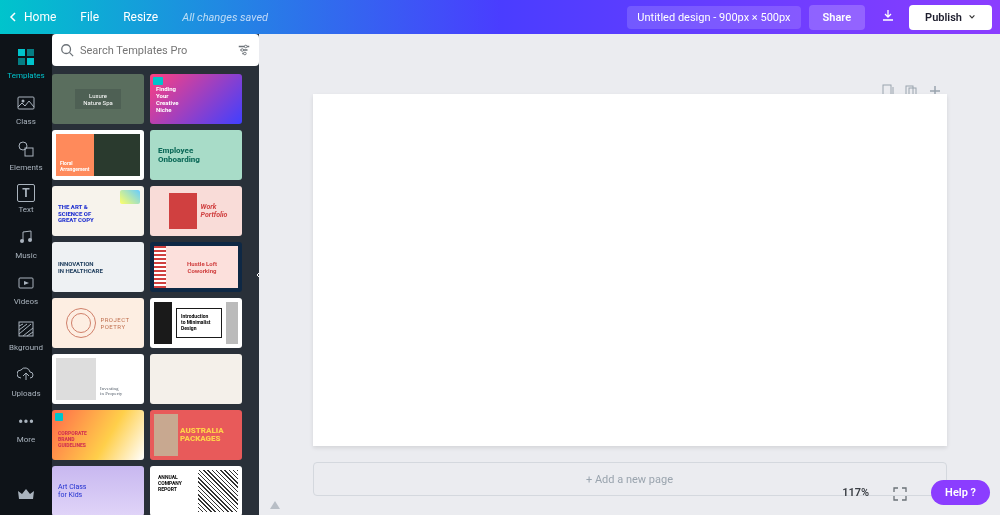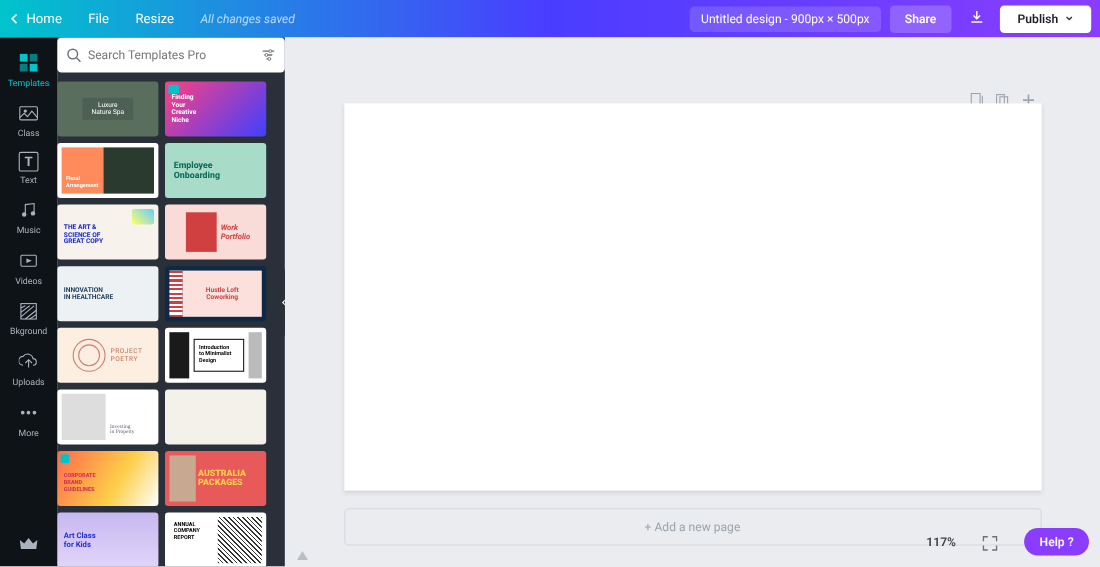--- a/index.html
+++ b/index.html
@@ -82,21 +82,21 @@
 .c12 { background:#f4f0ea;display:flex;flex-direction:row;}
 .c12 .l{width:30px;}
 .c12 .r{flex:1;padding:6px 4px;font-weight:700;font-size:7px;font-family:Georgia,serif;}
 .c13 { background:linear-gradient(120deg,#ff6a4a,#ffcf4a 60%,#fff);color:#d03050;padding:6px;position:relative;}
 .c13::before{content:"";position:absolute;top:3px;left:3px;width:8px;height:8px;background:#00c4cc;border-radius:1px;}
 .c13 .t{font-size:5px;font-weight:800;margin-top:8px;}
 .c14 { background:#e85a5a;display:flex;flex-direction:row;padding:4px;gap:2px;}
 .c14 .p{width:24px;background:#c8a890;}
 .c14 .t{flex:1;color:#ffcf4a;font-weight:900;font-size:8px;line-height:1;display:flex;flex-direction:column;justify-content:center;}
 .c15 { background:linear-gradient(#c8b8f0,#e0d4f8);color:#2030d0;padding:6px;}
-.c15 .t{font-weight:700;font-size:7px;}
+.c15 .t{font-weight:400;font-size:7px;}
 .c16 { background:#fff;display:flex;flex-direction:row;}
 .c16 .l{flex:1;padding:4px;font-size:5px;font-weight:700;}
 .c16 .r{width:40px;background:repeating-linear-gradient(45deg,#333 0 1px,#fff 1px 3px);}
 </style>
 </head>
 <body>
 
 <div class="topbar">
   <div class="home">
     <svg viewBox="0 0 10 10">
@@ -138,20 +138,29 @@
     </div>
     <div class="rail-item">
       <div class="icon">
           <svg width="18" height="18" viewBox="0 0 18 18">
             <rect x="1" y="3" width="16" height="12" rx="1" stroke="#a9b3bd" fill="none"></rect>
             <circle cx="6" cy="7" r="1.5" fill="#a9b3bd"></circle>
             <path d="M1 13l4-4 3 3 4-5 5 6" stroke="#a9b3bd" fill="none"></path>
           </svg>
         </div>
       <div class="label">Class</div>
+    </div>
+    <div class="rail-item">
+      <div class="icon">
+          <svg width="18" height="18" viewBox="0 0 18 18">
+            <circle cx="6" cy="6" r="4" stroke="#a9b3bd" fill="none"></circle>
+            <rect x="8" y="8" width="8" height="8" stroke="#a9b3bd" fill="none"></rect>
+          </svg>
+        </div>
+      <div class="label">Elements</div>
     </div>
     <div class="rail-item">
       <div class="icon" style="border:1px solid #a9b3bd;width:18px;height:18px;border-radius:2px;font-size:12px;font-weight:700;">T</div>
       <div class="label">Text</div>
     </div>
     <div class="rail-item">
       <div class="icon">
           <svg width="16" height="16" viewBox="0 0 16 16">
             <path d="M5 12V3l8-1v9" stroke="#a9b3bd" fill="none"></path>
             <circle cx="4" cy="12" r="2" fill="#a9b3bd"></circle>

